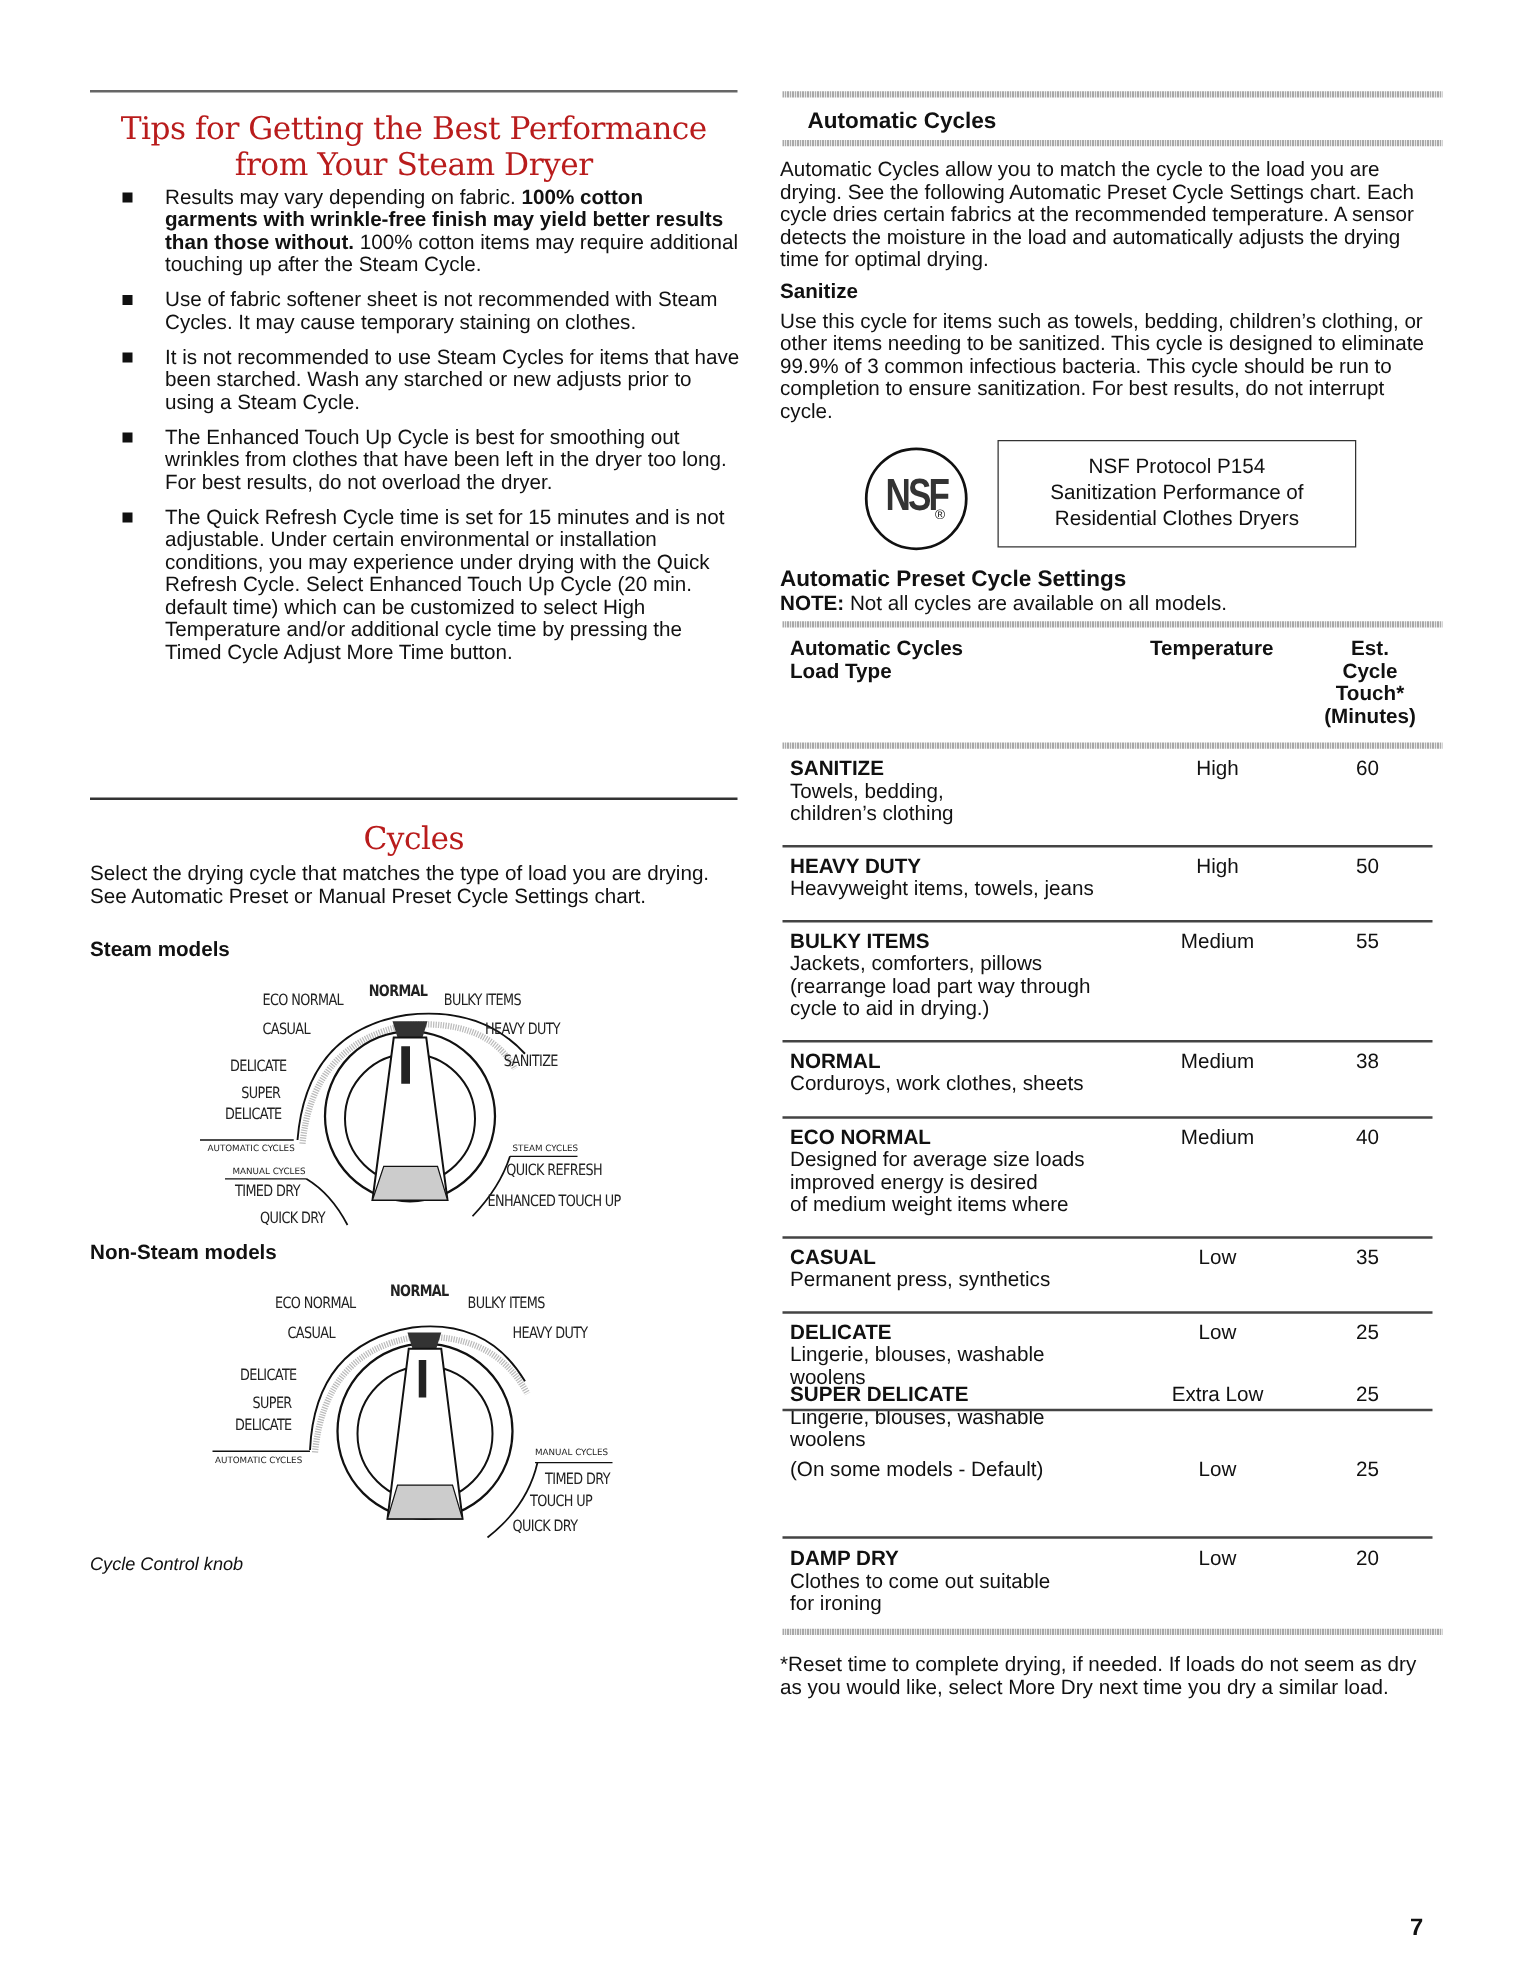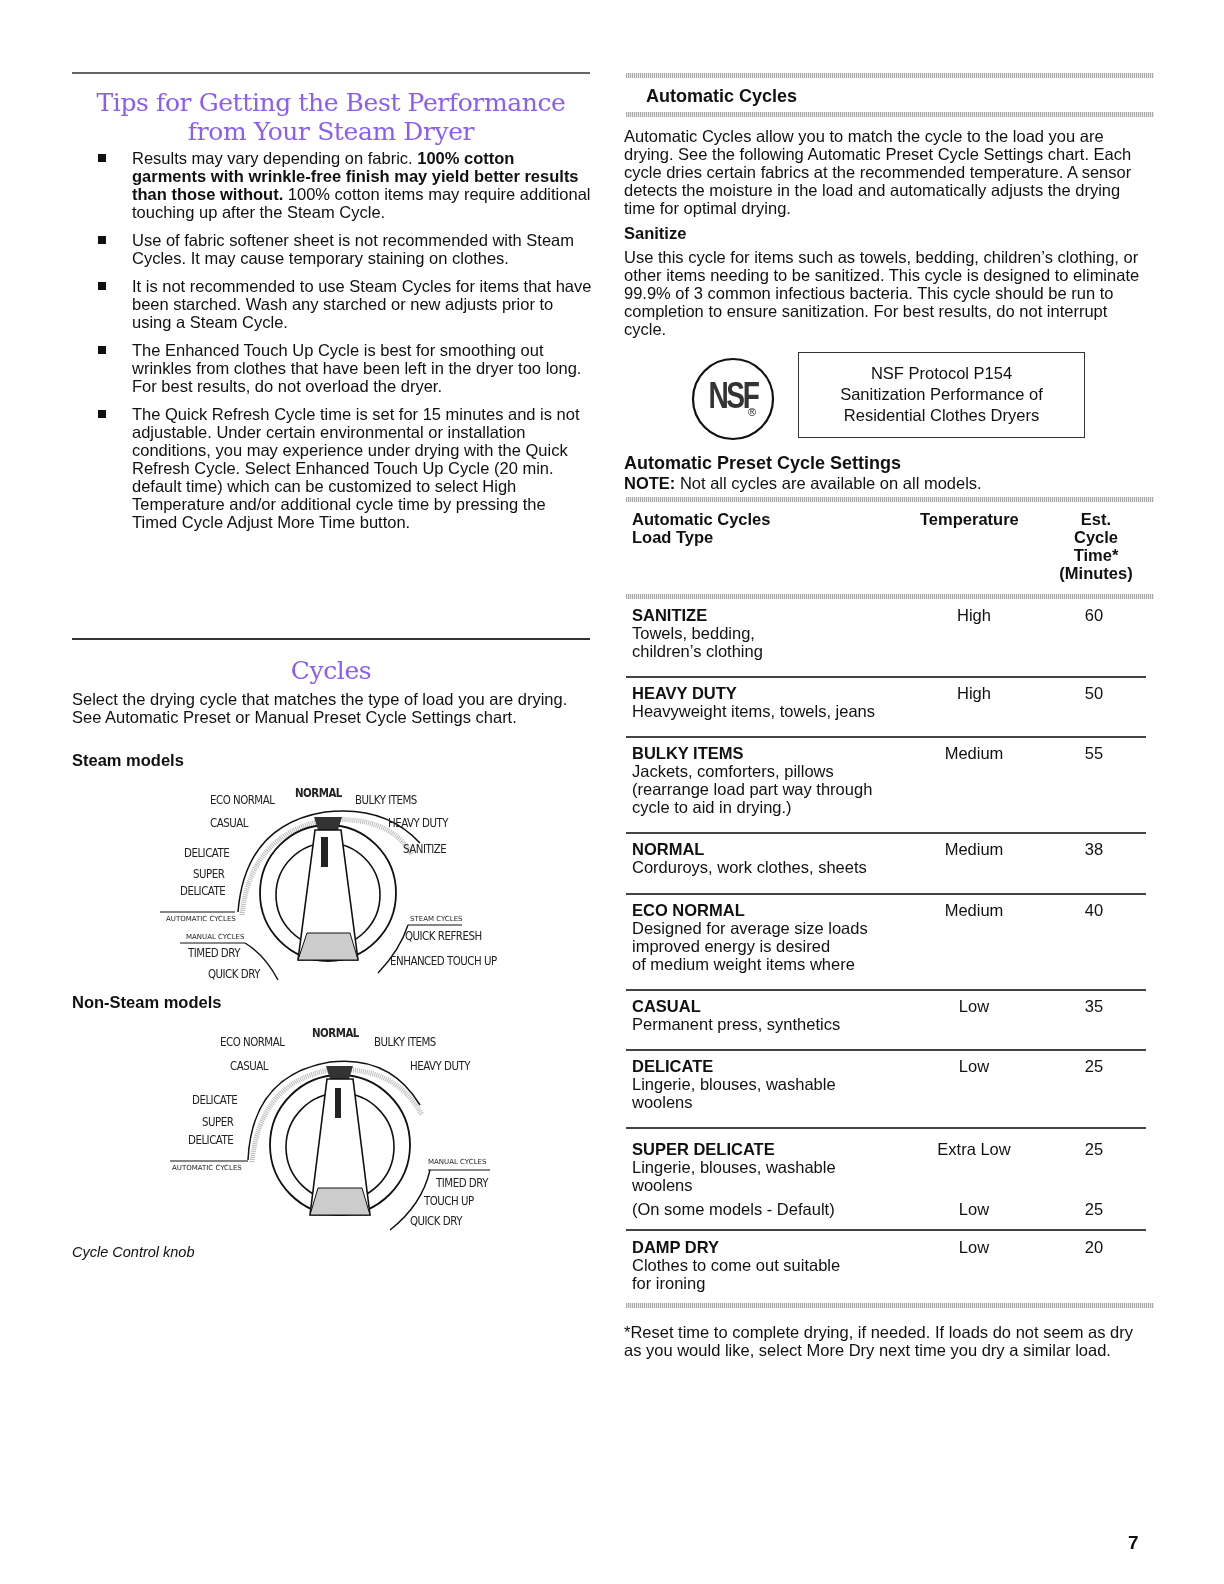--- a/index.html
+++ b/index.html
@@ -4,21 +4,21 @@
 <style>
   html, body { margin: 0; padding: 0; background: #ffffff; }
   body { width: 1224px; height: 1584px; position: relative; overflow: hidden;
          font-family: "Liberation Sans", sans-serif; color: #111; }
   .abs { position: absolute; }
   .rule-solid { position: absolute; height: 2px; background: #666; }
   .rule-dots { position: absolute; height: 5px;
     background-image: repeating-linear-gradient(90deg, #9a9a9a 0 1px, #e5e5e5 1px 2px);
     opacity: 0.85; }
   .rule-thin { position: absolute; height: 2px; background: #444; }
-  .serif-title { font-family: "DejaVu Serif", "Liberation Serif", serif; color: #8b5cf6;
+  .serif-title { font-family: "DejaVu Serif", "Liberation Serif", serif; color: #b91c1c;
     text-align: center; font-size: 25px; line-height: 29px; letter-spacing: -0.4px; }
   .body-text { font-size: 16.5px; line-height: 18px; }
   .bullets { position: absolute; left: 98px; width: 495px; margin: 0; padding: 0; list-style: none; }
   .bullets li { position: relative; padding-left: 34px; margin-bottom: 10px; font-size: 16.5px; line-height: 18px; }
   .bullets li .sq { position: absolute; left: 0; top: 5px; width: 8px; height: 8px; background: #111; }
   .bold { font-weight: bold; }
   .h-sub { font-weight: bold; font-size: 16.5px; }
   .dial-wrap { position: absolute; }
   .dial-label { position: absolute; font-family: "DejaVu Sans", sans-serif; font-size: 12.5px;
     letter-spacing: -0.6px; transform: scaleX(0.82); transform-origin: left center; white-space: nowrap; color: #222; }
@@ -160,21 +160,21 @@
 <div class="rule-dots" style="left:626px; top:497px; width:528px;"></div>
 
 <div class="abs th" style="left:632px; top:510px;">
   <div>Automatic Cycles</div>
   <div>Load Type</div>
 </div>
 <div class="abs th" style="left:920px; top:510px;">Temperature</div>
 <div class="abs th" style="left:1046px; top:510px; width:100px; text-align:center;">
   <div>Est.</div>
   <div>Cycle</div>
-  <div>Time*</div>
+  <div>Touch*</div>
   <div>(Minutes)</div>
 </div>
 
 <div class="rule-dots" style="left:626px; top:594px; width:528px;"></div>
 
 <div id="table-rows">
     <div class="row" style="top: 606px;">
       <div class="name">SANITIZE</div>
       <div>Towels, bedding,</div>
       <div>children’s clothing</div>
@@ -215,21 +215,21 @@
       <div class="temp">Low</div>
       <div class="time">35</div>
     </div>
     <div class="row" style="top: 1057px;">
       <div class="name">DELICATE</div>
       <div>Lingerie, blouses, washable</div>
       <div>woolens</div>
       <div class="temp">Low</div>
       <div class="time">25</div>
     </div>
-    <div class="row" style="top: 1107px; margin-top: 33px;">
+    <div class="row" style="top: 1107px;">
       <div class="name">SUPER DELICATE</div>
       <div>Lingerie, blouses, washable</div>
       <div>woolens</div>
       <div class="temp">Extra Low</div>
       <div class="time">25</div>
       <div class="sub-line" style="margin-top: 6px;">
         <div>(On some models - Default)</div>
         <div class="temp">Low</div>
         <div class="time">25</div>
       </div>

